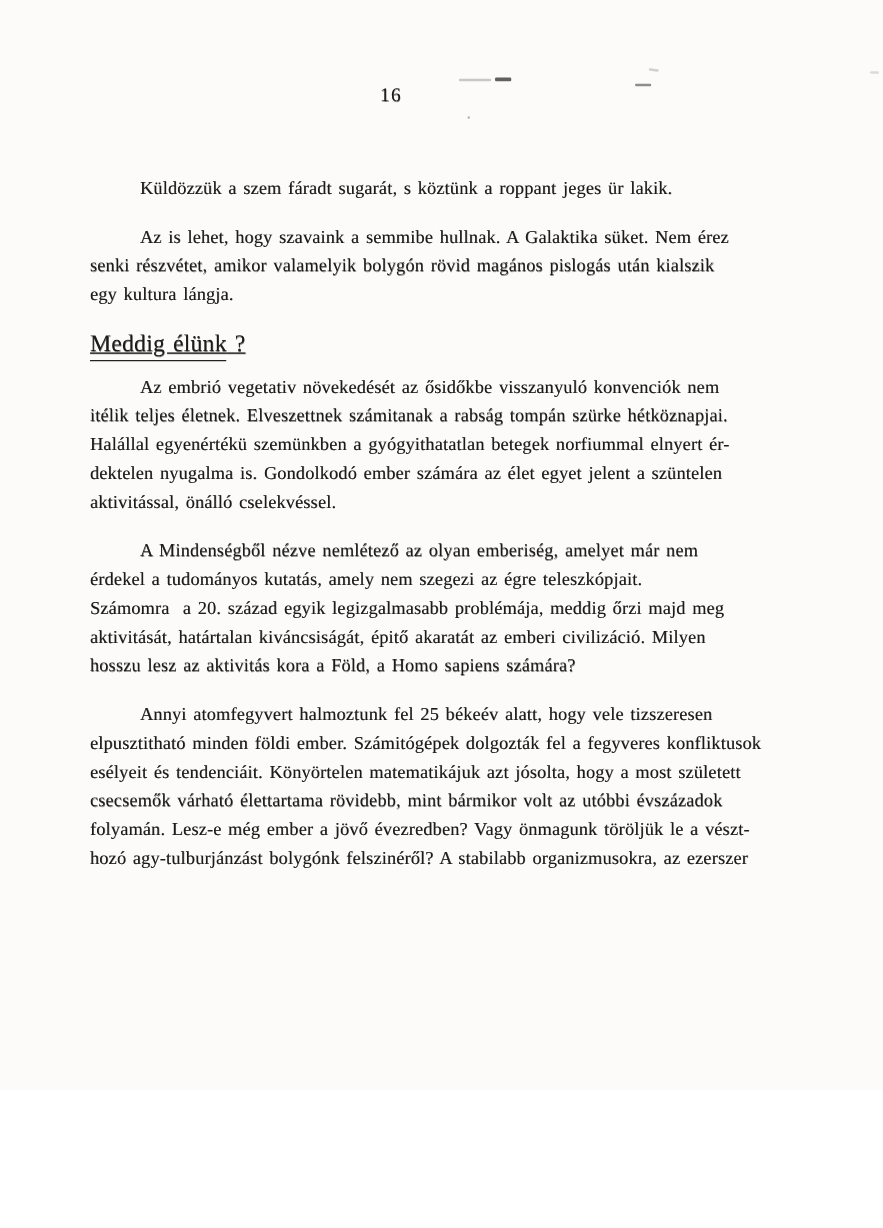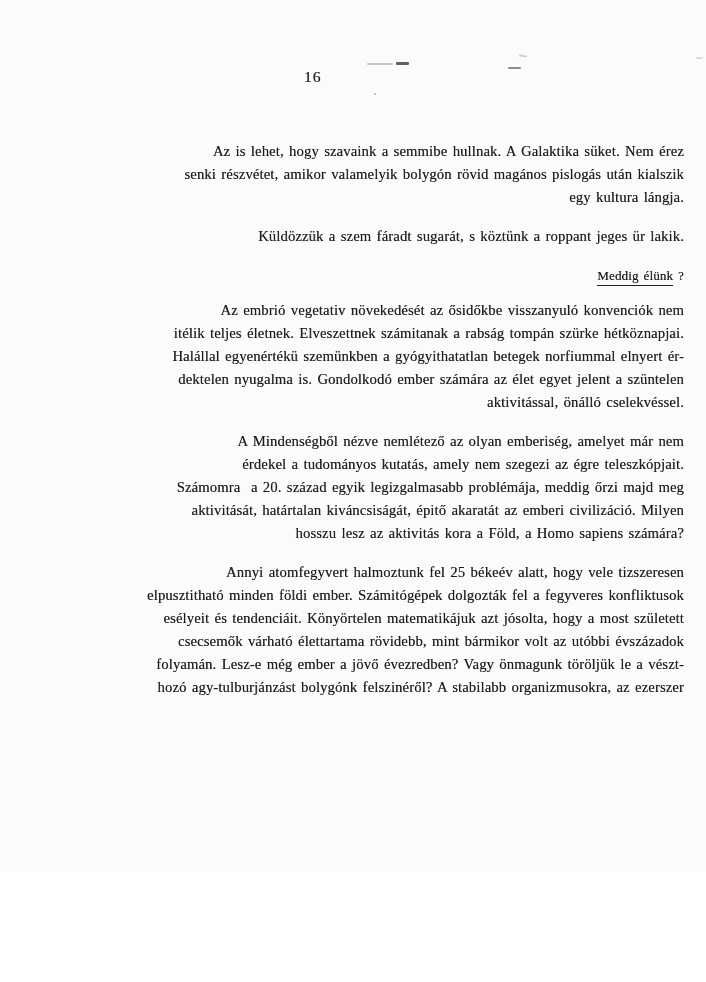--- a/index.html
+++ b/index.html
@@ -11,21 +11,20 @@
     width:706px;height:982px;
     background:#ffffff;
     font-family:"Liberation Serif","DejaVu Serif",serif;
   }
   .page{
     position:relative;
     width:706px;height:872px;
     background:var(--paper);
     overflow:hidden;
     color:var(--ink);
-    text-align:right;
   }
   .pageno{
     position:absolute;
     left:304px;top:68px;
     font-size:15.5px;
     letter-spacing:1px;
     text-shadow:0.3px 0.3px 0.4px rgba(10,10,10,0.55);
   }
   .content{
     position:absolute;
@@ -39,23 +38,24 @@
   }
   .para{
     margin:0 0 16px 0;
     white-space:pre;
     text-indent:40px;
   }
   .noindent{text-indent:0;}
   .nomargin{margin-bottom:0;}
   .heading{
     margin:0 0 12px 0;
-    font-size:13px;
+    font-size:19px;
     font-weight:normal;
     line-height:23px;
+    text-decoration:underline;
   }
   .heading .uline{
     border-bottom:1.4px solid #222;
     padding-bottom:2px;
   }
   .formula-line{margin-top:0;}
   .formula-line .sub{
     font-size:10.5px;
     vertical-align:-6px;
     line-height:0;
@@ -84,25 +84,25 @@
   <div class="artifact a3"></div>
   <div class="artifact a4"></div>
   <div class="artifact a5"></div>
   <div class="artifact s1"></div>
   <div class="artifact s2"></div>
   <div class="artifact s3"></div>
 
   <div class="content">
 
 
+    <p class="para">Küldözzük a szem fáradt sugarát, s köztünk a roppant jeges ür lakik.</p>
+
     <p class="para">Az is lehet, hogy szavaink a semmibe hullnak. A Galaktika süket. Nem érez
 senki részvétet, amikor valamelyik bolygón rövid magános pislogás után kialszik
 egy kultura lángja.</p>
-
-    <p class="para">Küldözzük a szem fáradt sugarát, s köztünk a roppant jeges ür lakik.</p>
 
     <h2 class="heading"><span class="uline">Meddig élünk</span><span> ?</span></h2>
 
     <p class="para">Az embrió vegetativ növekedését az ősidőkbe visszanyuló konvenciók nem
 itélik teljes életnek. Elveszettnek számitanak a rabság tompán szürke hétköznapjai.
 Halállal egyenértékü szemünkben a gyógyithatatlan betegek norfiummal elnyert ér-
 dektelen nyugalma is. Gondolkodó ember számára az élet egyet jelent a szüntelen
 aktivitással, önálló cselekvéssel.</p>
 
     <p class="para">A Mindenségből nézve nemlétező az olyan emberiség, amelyet már nem

